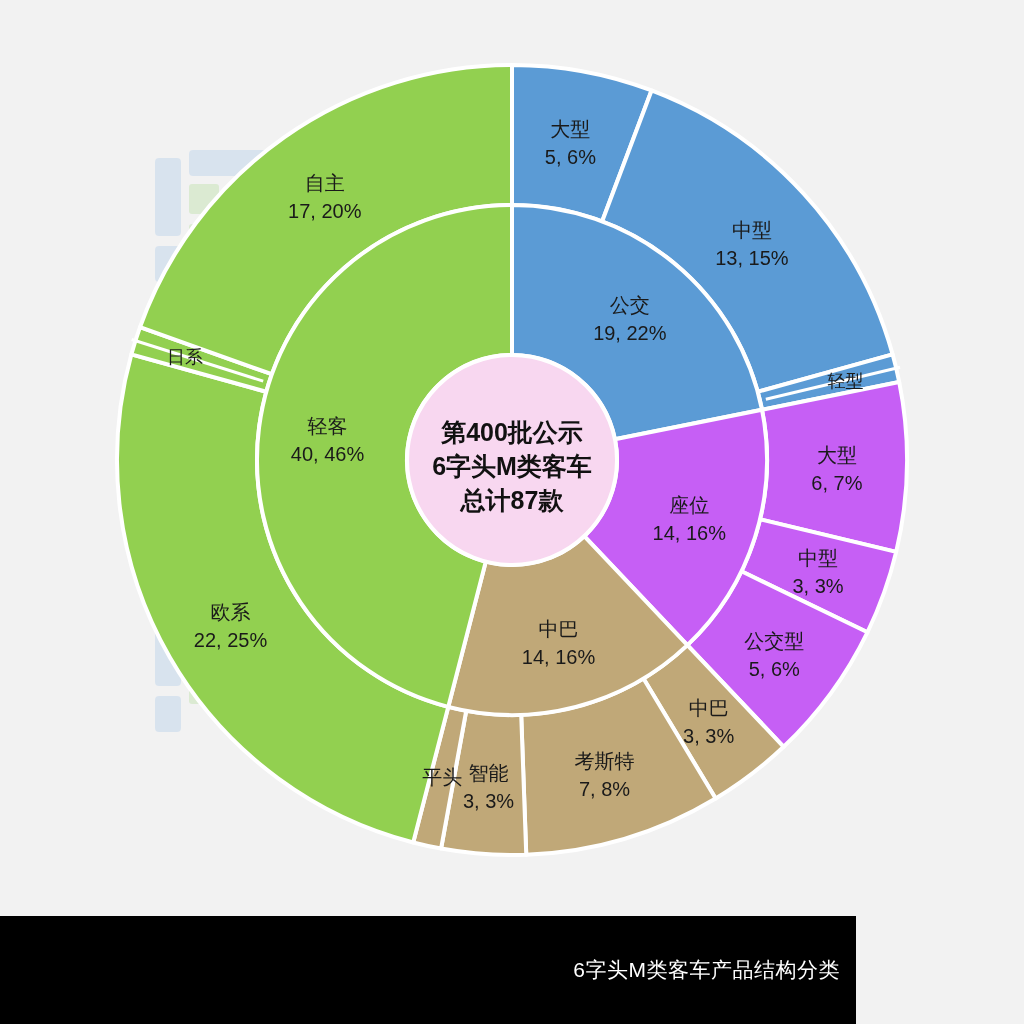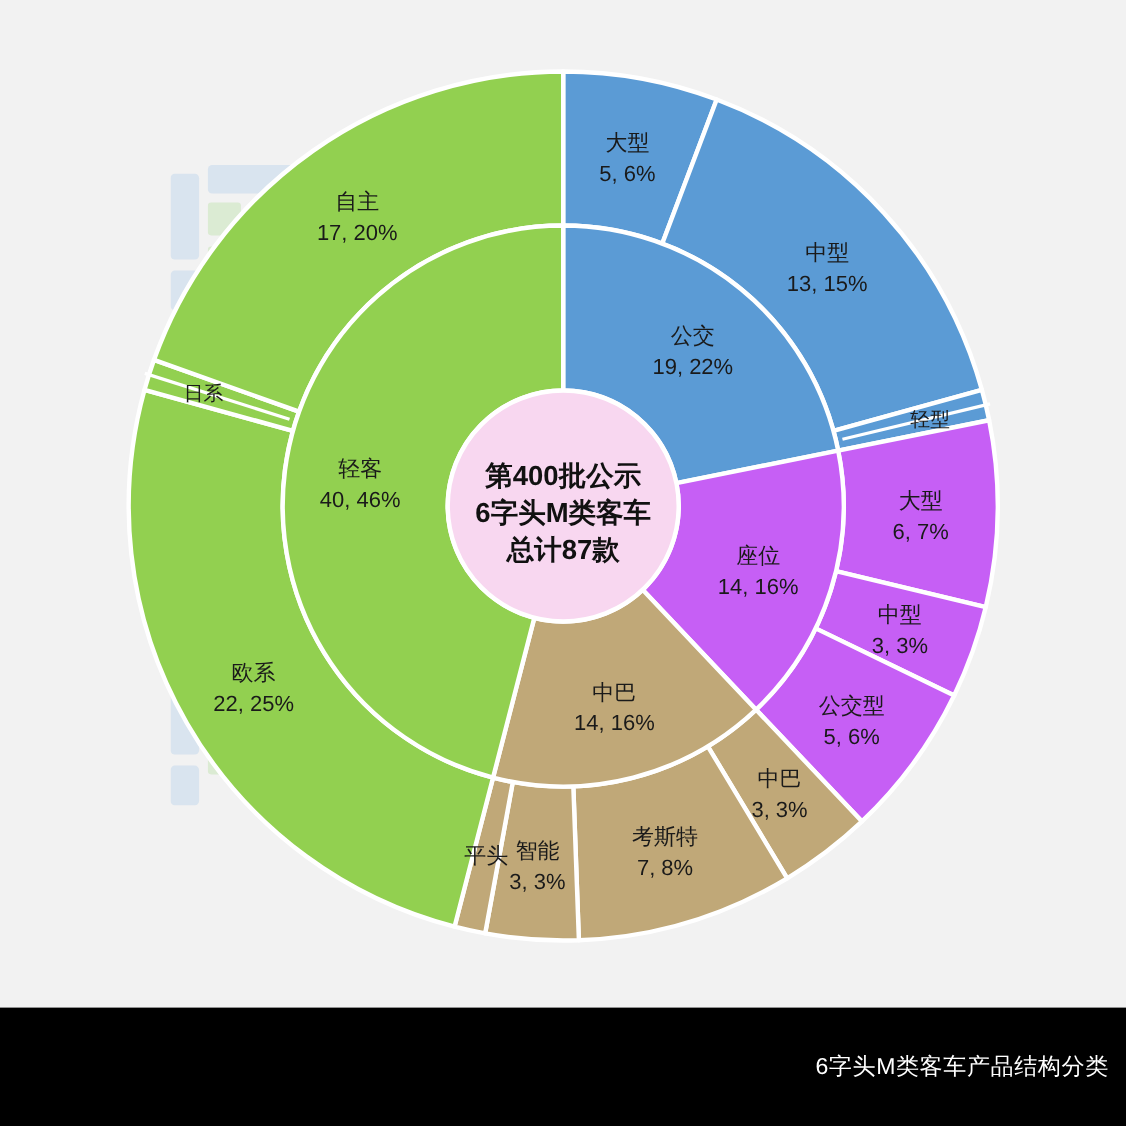--- a/index.html
+++ b/index.html
@@ -8,21 +8,21 @@
     background:#f2f2f2;
     font-family:"Liberation Sans","DejaVu Sans",sans-serif;
     overflow:hidden;position:relative;
   }
   #stage{position:absolute;left:0;top:0;width:1024px;height:1024px;}
   .chart-area{position:absolute;left:0;top:0;width:1024px;height:916px;background:#f2f2f2;overflow:hidden;}
   svg.sunburst{position:absolute;left:0;top:0;width:1024px;height:916px;}
   .wm{position:absolute;pointer-events:none;user-select:none;}
   .wm svg{display:block;}
   .footer{
-    position:absolute;left:0;top:916px;width:1024px;height:108px;
+    position:absolute;left:0;top:916px;width:856px;height:108px;
     background:#000;color:#fff;
     display:flex;flex-direction:column;align-items:flex-end;justify-content:center;
     box-sizing:border-box;padding-right:16px;
   }
   .footer div{font-size:21px;line-height:1.45;letter-spacing:.5px;}
   .seg-label{font-size:20px;fill:#1a1a1a;}
   .seg-label.small{font-size:18px;}
   .center-text{font-size:25px;font-weight:bold;fill:#111;}
   text{font-family:"Liberation Sans","DejaVu Sans",sans-serif;}
 </style>

